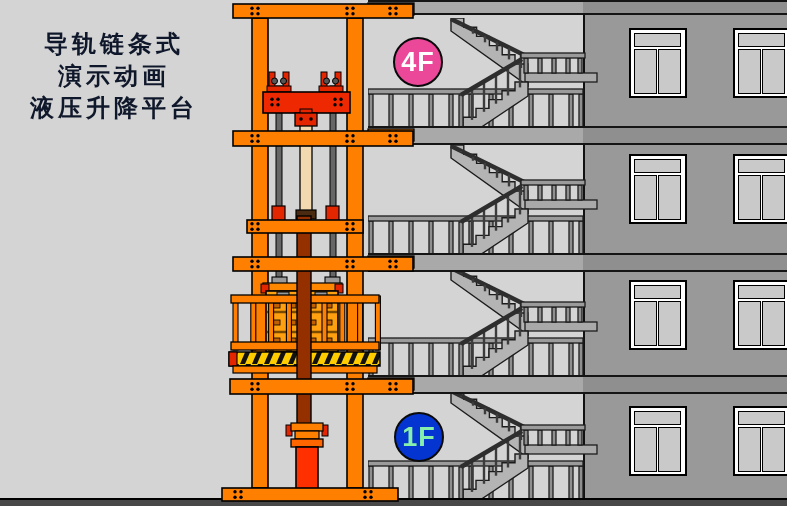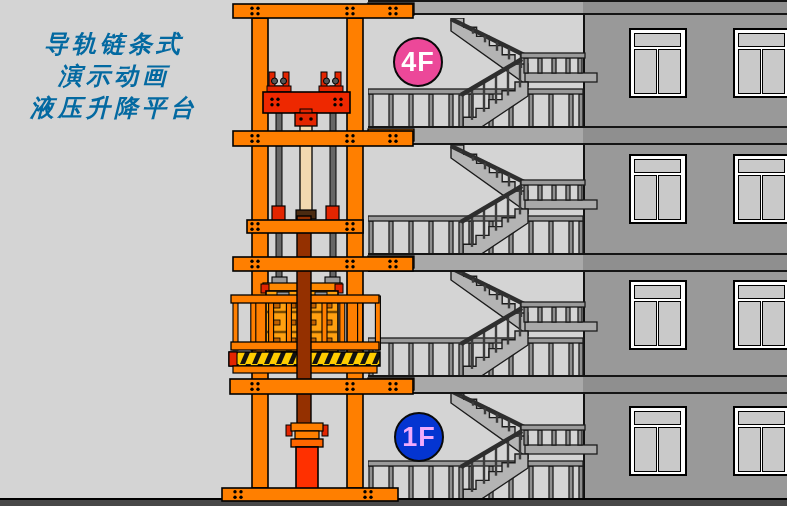--- a/index.html
+++ b/index.html
@@ -23,21 +23,21 @@
     color:#fff;font-weight:bold;font-size:27px;letter-spacing:1px;
   }
   #ground{position:absolute;left:0;width:787px;border-top:2px solid #000;box-sizing:border-box;}
   .stairs,.liftsvg{position:absolute;}
   #lift{position:absolute;inset:0;pointer-events:none;}
 </style>
 </head>
 <body>
 
 <div id="scene" style="width: 787px; height: 506px; background: rgb(212, 212, 212);">
-  <div id="title" style="color: #0369a1; font-style: italic;">
+  <div id="title" style="color: #0f172a;">
     <div>导轨链条式</div>
     <div>演示动画</div>
     <div>液压升降平台</div>
   </div>
 
 <div id="wall" style="left: 583px; background: rgb(153, 153, 153);"></div>
     <div class="window" style="left: 629px; top: 28px; background: rgb(255, 255, 255);">
       <div class="pane" style="left: 3px; top: 3px; width: 45px; height: 12px; background: rgb(201, 201, 201);"></div>
       <div class="pane" style="left: 3px; top: 19px; width: 21px; height: 43px; background: rgb(201, 201, 201);"></div>
       <div class="pane" style="left: 27px; top: 19px; width: 21px; height: 43px; background: rgb(201, 201, 201);"></div>
@@ -241,21 +241,21 @@
       <div class="bl" style="background: rgb(169, 169, 169);"></div>
       <div class="br" style="background: rgb(143, 143, 143);"></div>
     </div>
     <div class="band" style="top: 375px; height: 19px;">
       <div class="bl" style="background: rgb(169, 169, 169);"></div>
       <div class="br" style="background: rgb(143, 143, 143);"></div>
     </div>
     <div class="flabel" style="left: 393px; top: 37px; background: #ec4899; color: rgb(255, 255, 255);">
       <span>4F</span>
     </div>
-    <div class="flabel" style="left: 394px; top: 412px; background: rgb(4, 53, 209); color: #f0abfc;">
+    <div class="flabel" style="left: 394px; top: 412px; background: rgb(4, 53, 209); color: #86efac;">
       <span>1F</span>
     </div>
     <div id="ground" style="top: 498px; height: 8px; background: rgb(72, 72, 72);"></div>
     <svg id="lift" viewBox="0 0 787 506" width="787" height="506">
       <defs>
         <pattern id="hz" width="12" height="14" patternUnits="userSpaceOnUse">
           <rect width="12" height="14" fill="#FFCC00"></rect>
           <polygon points="0,14 6,0 11,0 5,14" fill="#111111"></polygon>
         </pattern>
       </defs>

